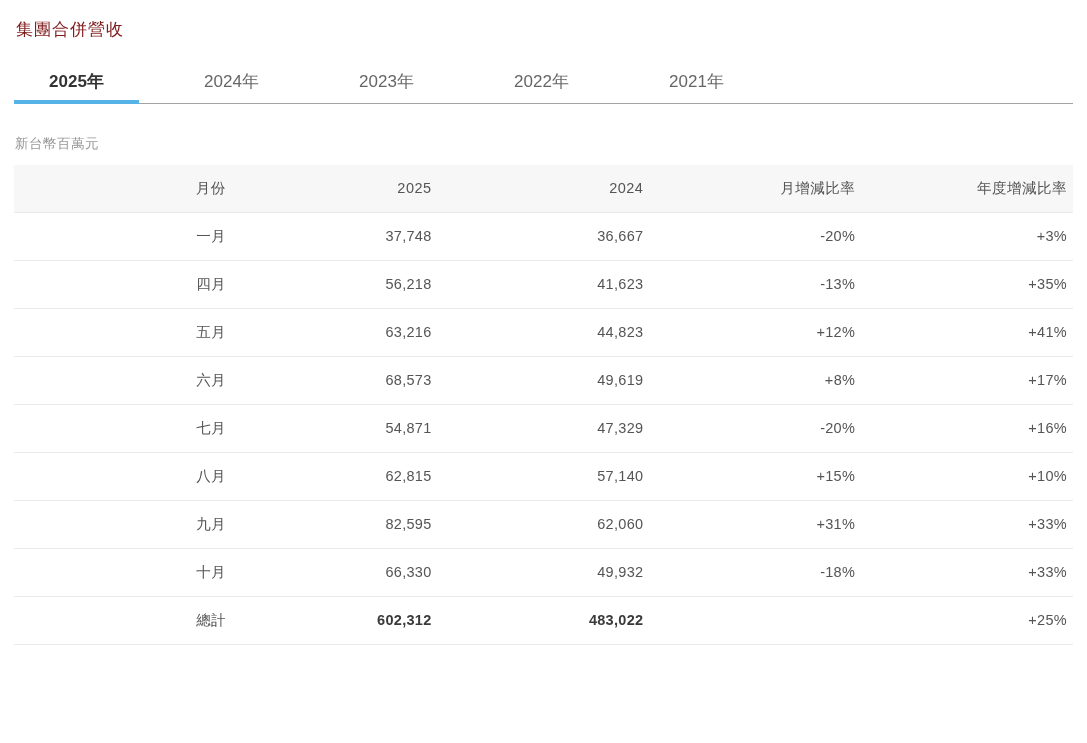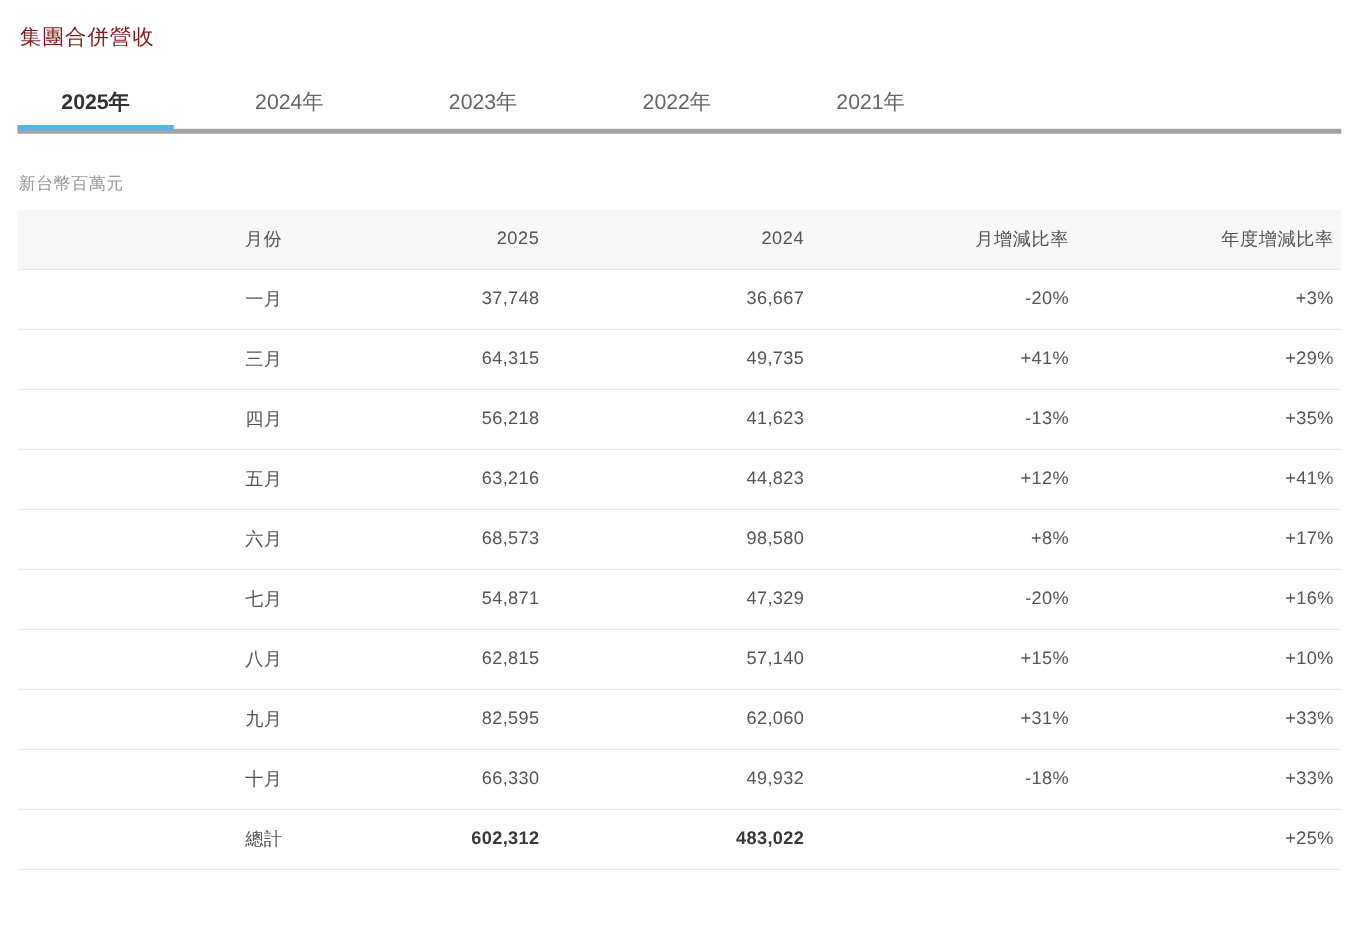--- a/index.html
+++ b/index.html
@@ -17,21 +17,21 @@
     color: #7f1d1d;
     letter-spacing: 1px;
     margin: 2px 0 0 2px;
     height: 24px;
     line-height: 24px;
   }
 
   .tabs {
     display: flex;
     margin-top: 23px;
-    border-bottom: 4px solid #a3a3a3;
+    border-bottom: 1px solid #a3a3a3;
   }
   .tab {
     width: 125px;
     margin-right: 30px;
     text-align: center;
     font-size: 17px;
     color: #666;
     padding: 5px 0 10px 0;
     cursor: pointer;
     white-space: nowrap;
@@ -103,44 +103,37 @@
     </thead>
     <tbody id="body">
         <tr>
           <td class="left">一月</td>
           <td class="num">37,748</td>
           <td class="num">36,667</td>
           <td class="num">-20%</td>
           <td class="num">+3%</td>
         </tr>
         <tr>
-          <td class="left">三月</td>
-          <td class="num">64,315</td>
-          <td class="num">49,735</td>
-          <td class="num">+41%</td>
-          <td class="num">+29%</td>
-        </tr>
-        <tr>
           <td class="left">四月</td>
           <td class="num">56,218</td>
           <td class="num">41,623</td>
           <td class="num">-13%</td>
           <td class="num">+35%</td>
         </tr>
         <tr>
           <td class="left">五月</td>
           <td class="num">63,216</td>
           <td class="num">44,823</td>
           <td class="num">+12%</td>
           <td class="num">+41%</td>
         </tr>
         <tr>
           <td class="left">六月</td>
           <td class="num">68,573</td>
-          <td class="num">98,580</td>
+          <td class="num">49,619</td>
           <td class="num">+8%</td>
           <td class="num">+17%</td>
         </tr>
         <tr>
           <td class="left">七月</td>
           <td class="num">54,871</td>
           <td class="num">47,329</td>
           <td class="num">-20%</td>
           <td class="num">+16%</td>
         </tr>

